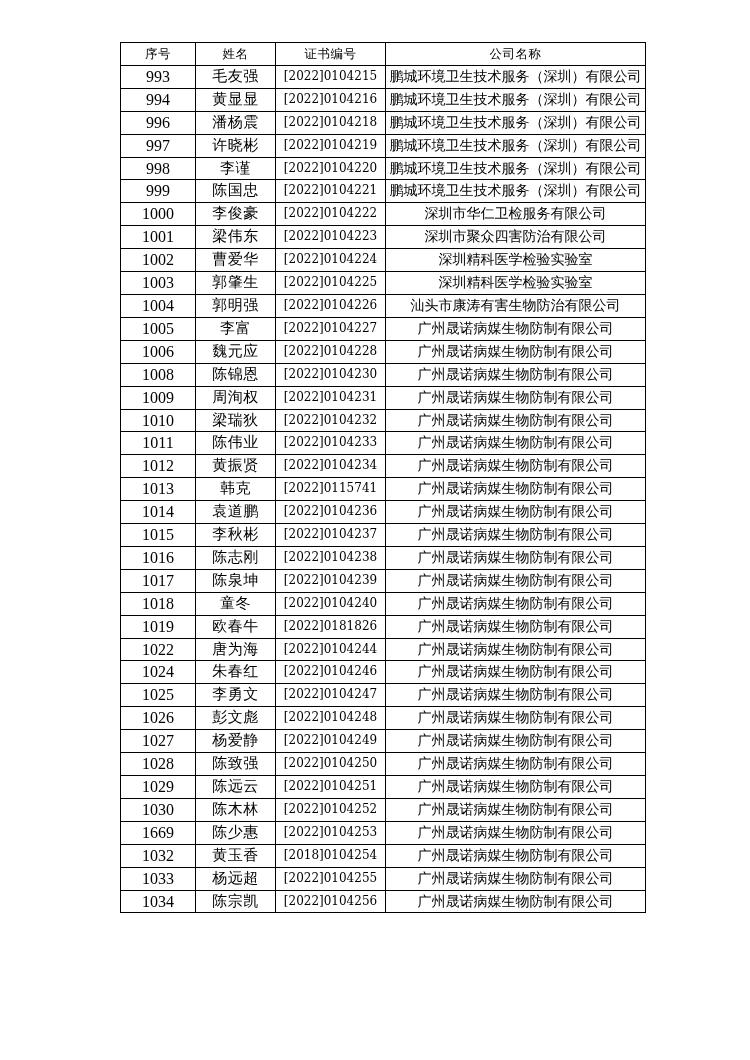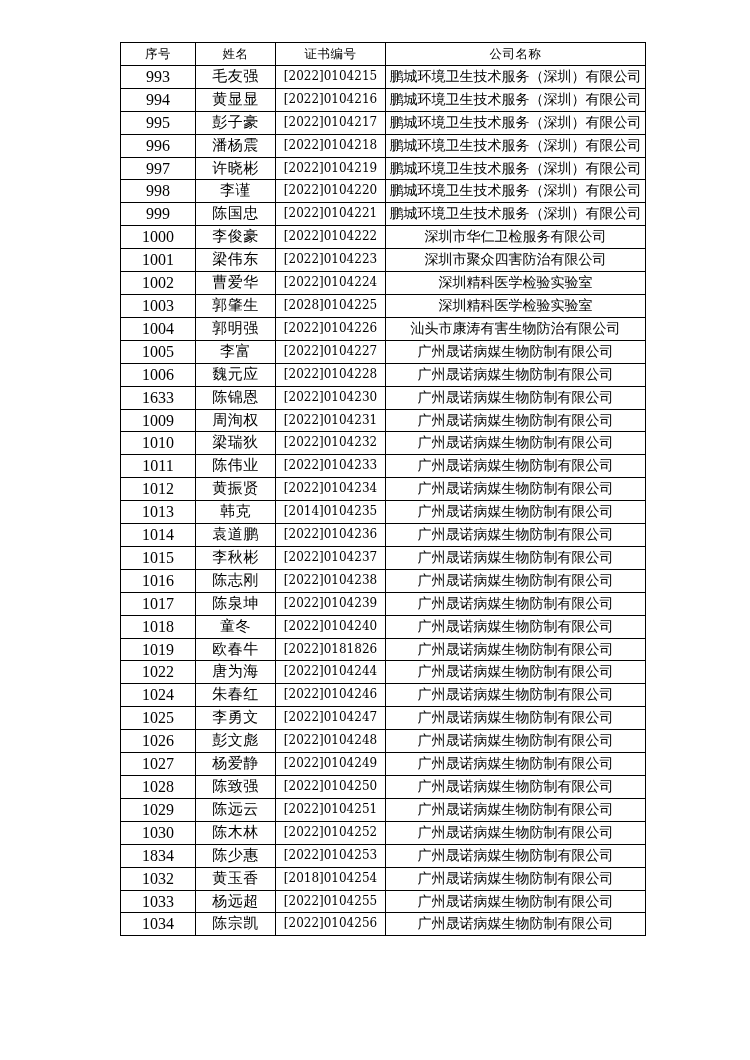--- a/index.html
+++ b/index.html
@@ -101,26 +101,20 @@
             <td class="cert">[2022]0104215</td>
             <td class="comp">鹏城环境卫生技术服务（深圳）有限公司</td>
           </tr>
           <tr>
             <td class="seq">994</td>
             <td class="name">黄显显</td>
             <td class="cert">[2022]0104216</td>
             <td class="comp">鹏城环境卫生技术服务（深圳）有限公司</td>
           </tr>
           <tr>
-            <td class="seq">995</td>
-            <td class="name">彭子豪</td>
-            <td class="cert">[2022]0104217</td>
-            <td class="comp">鹏城环境卫生技术服务（深圳）有限公司</td>
-          </tr>
-          <tr>
             <td class="seq">996</td>
             <td class="name">潘杨震</td>
             <td class="cert">[2022]0104218</td>
             <td class="comp">鹏城环境卫生技术服务（深圳）有限公司</td>
           </tr>
           <tr>
             <td class="seq">997</td>
             <td class="name">许晓彬</td>
             <td class="cert">[2022]0104219</td>
             <td class="comp">鹏城环境卫生技术服务（深圳）有限公司</td>
@@ -151,21 +145,21 @@
           </tr>
           <tr>
             <td class="seq">1002</td>
             <td class="name">曹爱华</td>
             <td class="cert">[2022]0104224</td>
             <td class="comp">深圳精科医学检验实验室</td>
           </tr>
           <tr>
             <td class="seq">1003</td>
             <td class="name">郭肇生</td>
-            <td class="cert">[2028]0104225</td>
+            <td class="cert">[2022]0104225</td>
             <td class="comp">深圳精科医学检验实验室</td>
           </tr>
           <tr>
             <td class="seq">1004</td>
             <td class="name">郭明强</td>
             <td class="cert">[2022]0104226</td>
             <td class="comp">汕头市康涛有害生物防治有限公司</td>
           </tr>
           <tr>
             <td class="seq">1005</td>
@@ -173,21 +167,21 @@
             <td class="cert">[2022]0104227</td>
             <td class="comp">广州晟诺病媒生物防制有限公司</td>
           </tr>
           <tr>
             <td class="seq">1006</td>
             <td class="name">魏元应</td>
             <td class="cert">[2022]0104228</td>
             <td class="comp">广州晟诺病媒生物防制有限公司</td>
           </tr>
           <tr>
-            <td class="seq">1633</td>
+            <td class="seq">1008</td>
             <td class="name">陈锦恩</td>
             <td class="cert">[2022]0104230</td>
             <td class="comp">广州晟诺病媒生物防制有限公司</td>
           </tr>
           <tr>
             <td class="seq">1009</td>
             <td class="name">周洵权</td>
             <td class="cert">[2022]0104231</td>
             <td class="comp">广州晟诺病媒生物防制有限公司</td>
           </tr>
@@ -205,21 +199,21 @@
           </tr>
           <tr>
             <td class="seq">1012</td>
             <td class="name">黄振贤</td>
             <td class="cert">[2022]0104234</td>
             <td class="comp">广州晟诺病媒生物防制有限公司</td>
           </tr>
           <tr>
             <td class="seq">1013</td>
             <td class="name">韩克</td>
-            <td class="cert">[2014]0104235</td>
+            <td class="cert">[2022]0115741</td>
             <td class="comp">广州晟诺病媒生物防制有限公司</td>
           </tr>
           <tr>
             <td class="seq">1014</td>
             <td class="name">袁道鹏</td>
             <td class="cert">[2022]0104236</td>
             <td class="comp">广州晟诺病媒生物防制有限公司</td>
           </tr>
           <tr>
             <td class="seq">1015</td>
@@ -293,21 +287,21 @@
             <td class="cert">[2022]0104251</td>
             <td class="comp">广州晟诺病媒生物防制有限公司</td>
           </tr>
           <tr>
             <td class="seq">1030</td>
             <td class="name">陈木林</td>
             <td class="cert">[2022]0104252</td>
             <td class="comp">广州晟诺病媒生物防制有限公司</td>
           </tr>
           <tr>
-            <td class="seq">1834</td>
+            <td class="seq">1669</td>
             <td class="name">陈少惠</td>
             <td class="cert">[2022]0104253</td>
             <td class="comp">广州晟诺病媒生物防制有限公司</td>
           </tr>
           <tr>
             <td class="seq">1032</td>
             <td class="name">黄玉香</td>
             <td class="cert">[2018]0104254</td>
             <td class="comp">广州晟诺病媒生物防制有限公司</td>
           </tr>

